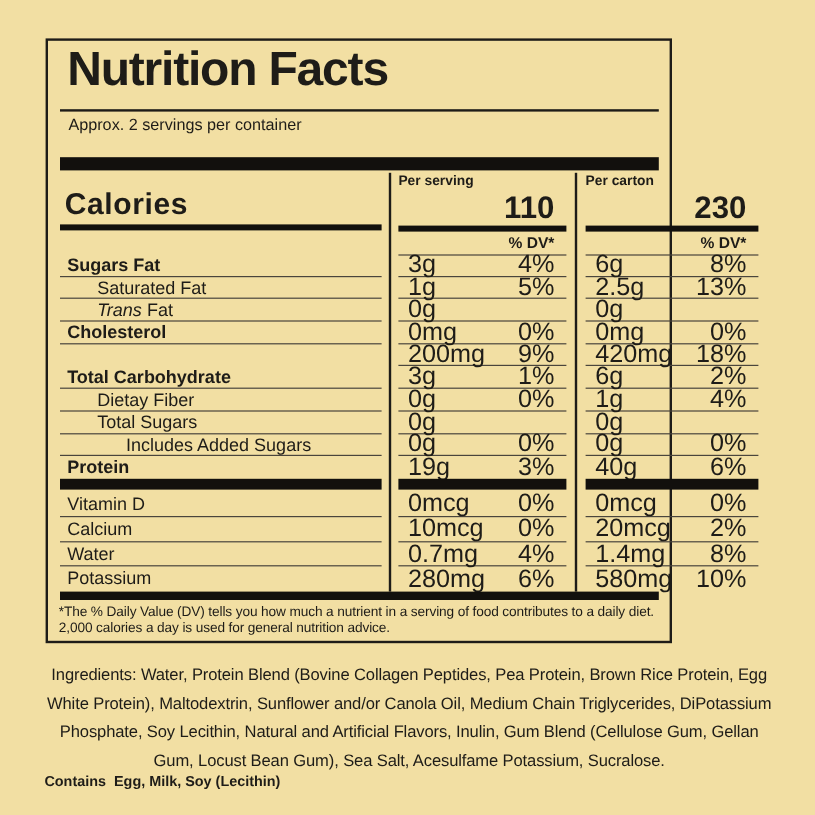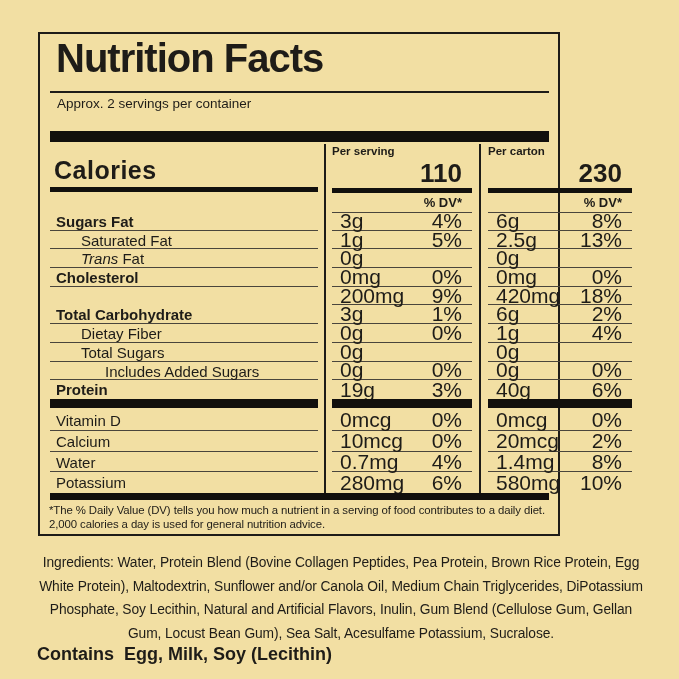--- a/index.html
+++ b/index.html
@@ -56,21 +56,21 @@
   .sep-bars div{position:absolute;top:0;height:9px;background:var(--bar);}
   .sep-bars .s1{left:10px;width:268px;}
   .sep-bars .s2{left:292px;width:140px;}
   .sep-bars .s3{left:448px;width:144px;}
 
   .foot-bar{position:absolute;left:10px;right:9px;top:459px;height:7px;background:var(--bar);}
   .footnote{position:absolute;left:9px;right:12px;top:470px;font-size:11.4px;line-height:13.8px;letter-spacing:-0.1px;}
 
   
   .ingredients{position:absolute;left:37px;top:551px;width:608px;font-size:13.8px;line-height:23.5px;letter-spacing:-0.1px;text-align:center;}
-  .contains{position:absolute;left:37px;top:644px;font-size:18px;font-weight:bold;white-space:pre-wrap;}
+  .contains{position:absolute;left:37px;top:644px;font-size:12px;font-weight:bold;white-space:pre-wrap;}
 </style>
 </head>
 <body>
 
 <div class="canvas">
   <div class="panel">
 
     <div class="title">Nutrition Facts</div>
     <div class="title-rule"></div>
     <div class="servings">Approx. 2 servings per container</div>

